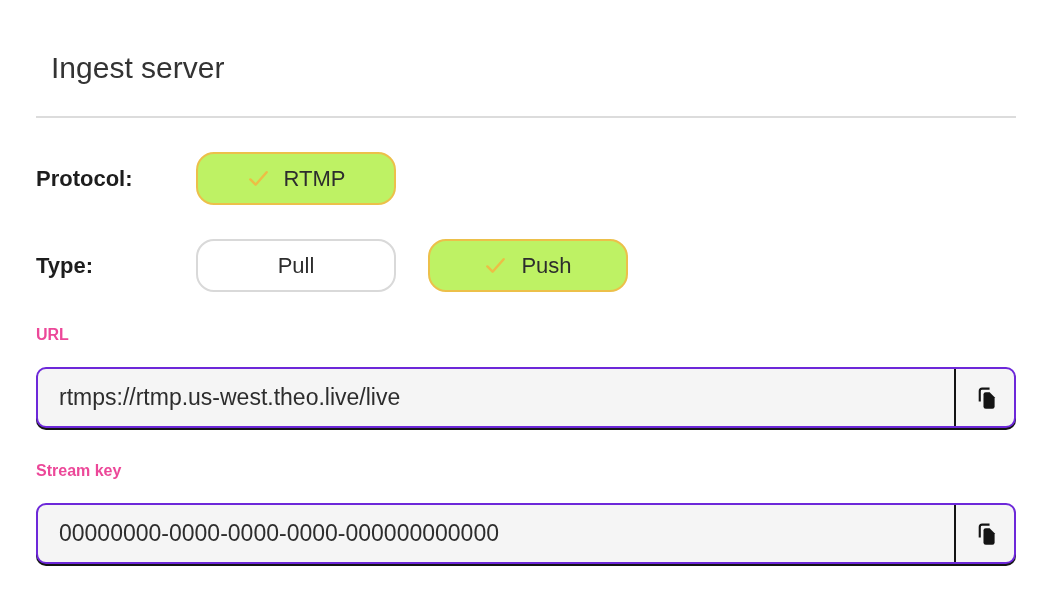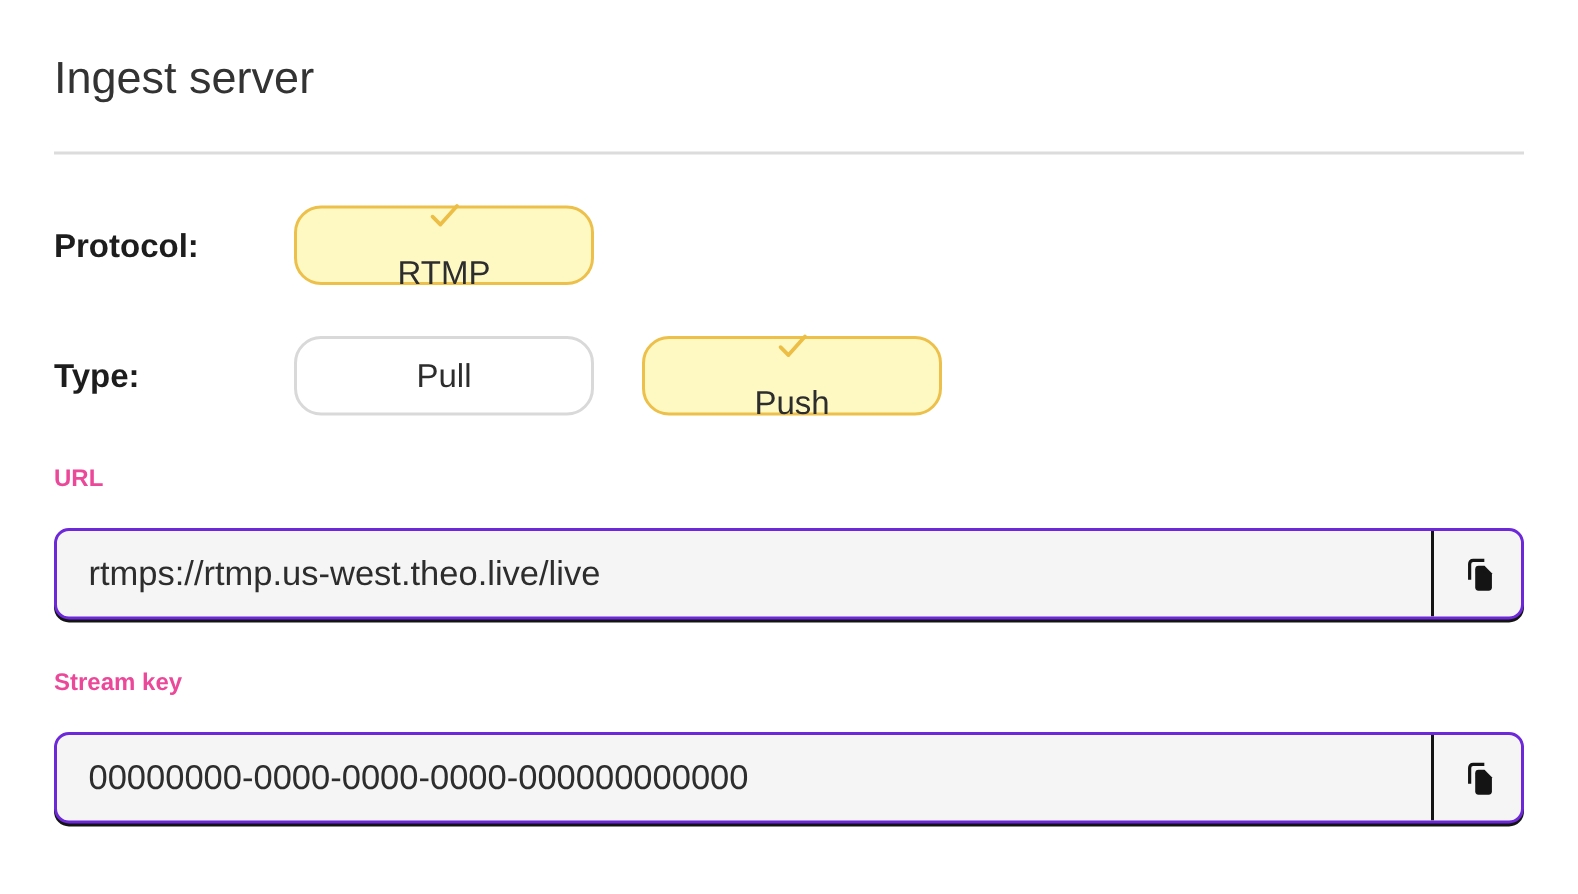--- a/index.html
+++ b/index.html
@@ -11,21 +11,21 @@
     overflow: hidden;
     font-family: "Liberation Sans", "DejaVu Sans", sans-serif;
     color: #2d2d2d;
   }
   .page { padding: 34px 36px 0 36px; }
 
   .page-title {
     font-size: 30px;
     font-weight: 400;
     color: #333333;
-    margin: 0;
+    margin: 15px;
     line-height: 38px;
   }
 
   .divider {
     height: 2px;
     background: #dcdcdc;
     margin-top: 29px;
   }
 
   .option-row {
@@ -51,23 +51,22 @@
     justify-content: center;
     gap: 14px;
     font-size: 22px;
     font-family: inherit;
     color: #2d2d2d;
     margin-right: 32px;
     cursor: pointer;
     padding: 0;
   }
   .pill.selected {
-    background: #fef9c3;
+    background: #bef264;
     border-color: #ecc04a;
-    flex-direction: column;
   }
   .check { display: inline-flex; width: 23px; height: 23px; }
   .check svg { width: 100%; height: 100%; }
 
   .field-label {
     font-size: 16px;
     font-weight: 700;
     color: #ec4899;
     margin-top: 29px;
     line-height: 28px;

